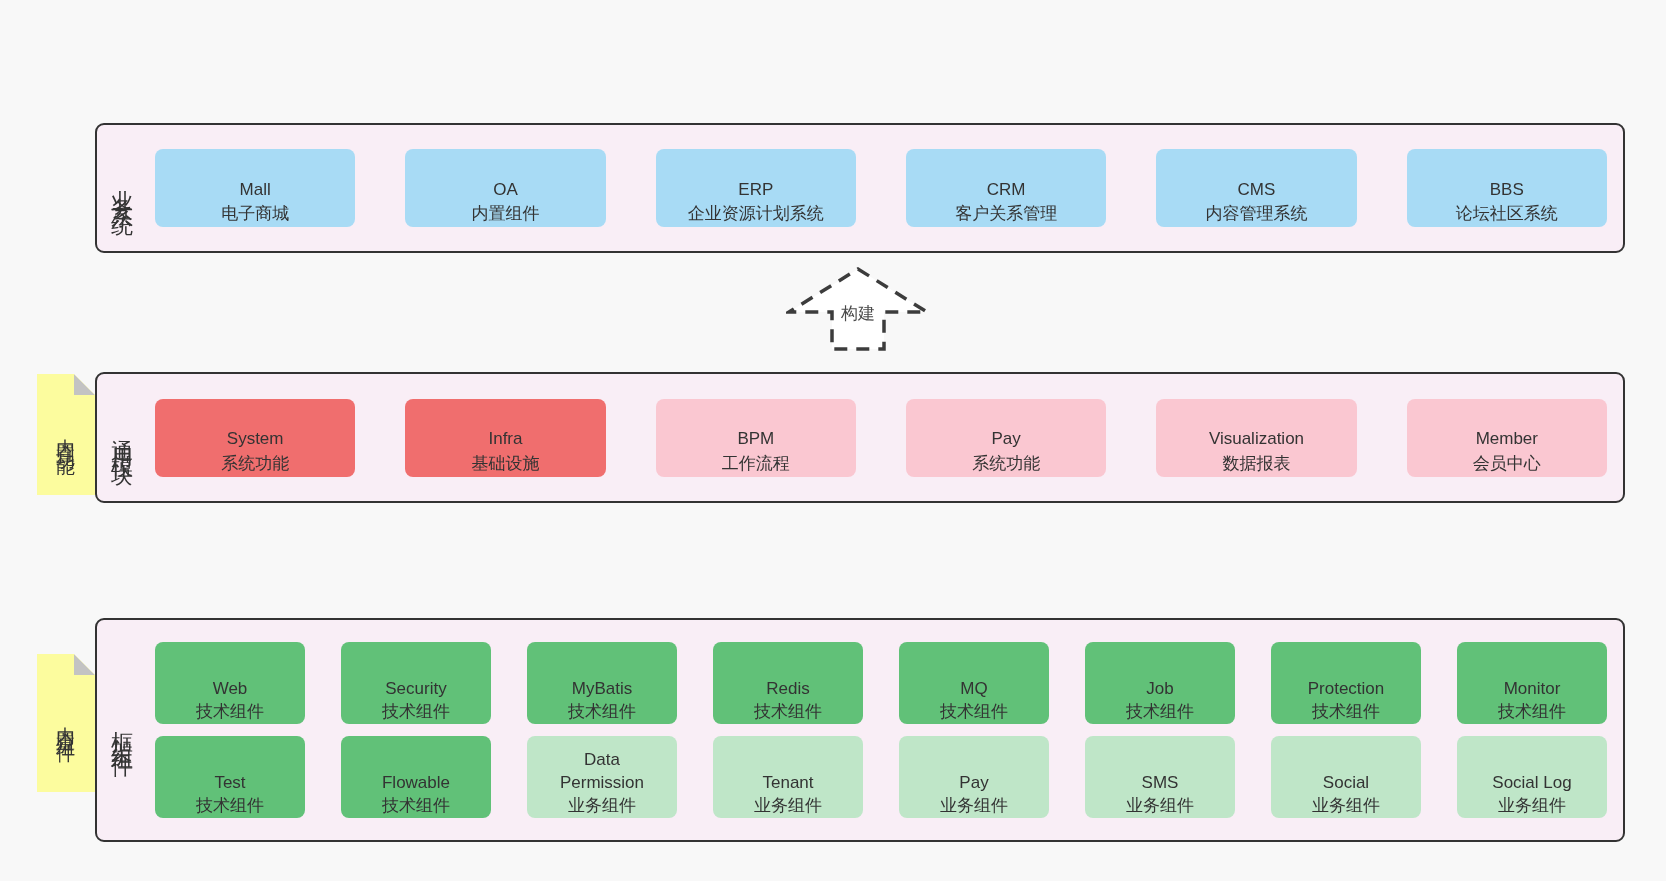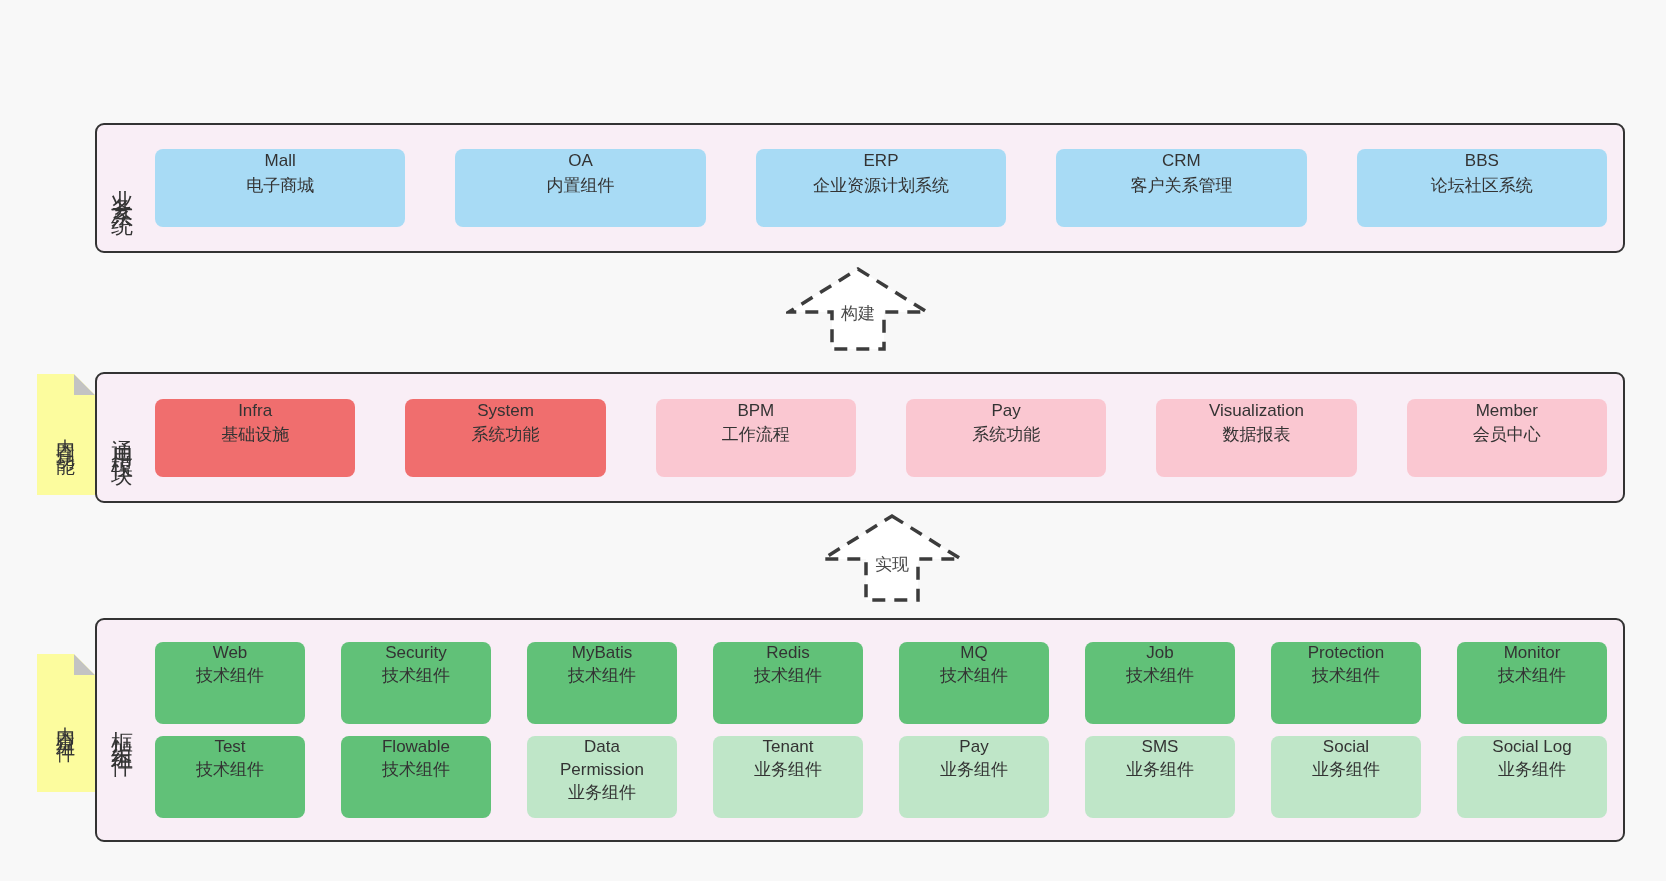--- a/index.html
+++ b/index.html
@@ -25,21 +25,21 @@
 
   .v-label {
     writing-mode:vertical-rl; text-orientation:upright;
     font-size:22px; letter-spacing:8px; line-height:1;
     margin-left:14px; flex:0 0 auto; color:var(--text,#333);
   }
 
   .boxes { flex:1; display:flex; gap:50px; margin:0 16px 0 22px; }
   .box {
     flex:1 1 0; height:78px; border-radius:8px;
-    display:flex; flex-direction:column; justify-content:flex-start; align-items:center;
+    display:flex; flex-direction:column; justify-content:flex-end; align-items:center;
     text-align:center; font-size:17px; line-height:1.45; color:var(--text,#333);
   }
   .box-blue       { background: var(--blue, #a8dbf5); }
   .box-red        { background: var(--red, #f06e6e); }
   .box-pink       { background: var(--pink, #fac7d1); }
   .box-green      { background: var(--green, #61c178); }
   .box-lightgreen { background: var(--lightgreen, #bfe6c8); }
 
   .rows { flex:1; display:flex; flex-direction:column; gap:12px; margin:0 16px 0 22px; }
   .rows .boxes { flex:none; margin:0; gap:36px; }
@@ -99,20 +99,24 @@
       </div>
       <div class="box box-blue">
         <div>ERP</div>
         <div>企业资源计划系统</div>
       </div>
       <div class="box box-blue">
         <div>CRM</div>
         <div>客户关系管理</div>
       </div>
       <div class="box box-blue">
+        <div>CMS</div>
+        <div>内容管理系统</div>
+      </div>
+      <div class="box box-blue">
         <div>BBS</div>
         <div>论坛社区系统</div>
       </div>
     </div>
   </div>
 
   <div class="arrow" id="arrow-build">
     <svg viewBox="0 0 144 86">
       <polygon points="72,3 141,46 98,46 98,83 46,83 46,46 3,46"></polygon>
     </svg>
@@ -120,52 +124,46 @@
   </div>
 
   <div class="note" id="note-modules">
     <div class="note-fold"></div>
     <div class="note-text">内置功能</div>
   </div>
   <div class="section" id="sec-modules">
     <div class="v-label">通用模块</div>
     <div class="boxes">
       <div class="box box-red">
+        <div>System</div>
+        <div>系统功能</div>
+      </div>
+      <div class="box box-red">
         <div>Infra</div>
         <div>基础设施</div>
       </div>
-      <div class="box box-red">
-        <div>System</div>
-        <div>系统功能</div>
-      </div>
       <div class="box box-pink">
         <div>BPM</div>
         <div>工作流程</div>
       </div>
       <div class="box box-pink">
         <div>Pay</div>
         <div>系统功能</div>
       </div>
       <div class="box box-pink">
         <div>Visualization</div>
         <div>数据报表</div>
       </div>
       <div class="box box-pink">
         <div>Member</div>
         <div>会员中心</div>
       </div>
     </div>
   </div>
 
-  <div class="arrow" id="arrow-implement">
-    <svg viewBox="0 0 144 90">
-      <polygon points="72,3 141,46 98,46 98,87 46,87 46,46 3,46"></polygon>
-    </svg>
-    <div class="arrow-label">实现</div>
-  </div>
 
   <div class="note" id="note-components">
     <div class="note-fold"></div>
     <div class="note-text">内置组件</div>
   </div>
   <div class="section" id="sec-components">
     <div class="v-label">框架组件</div>
     <div class="rows">
       <div class="boxes">
         <div class="box box-green">

